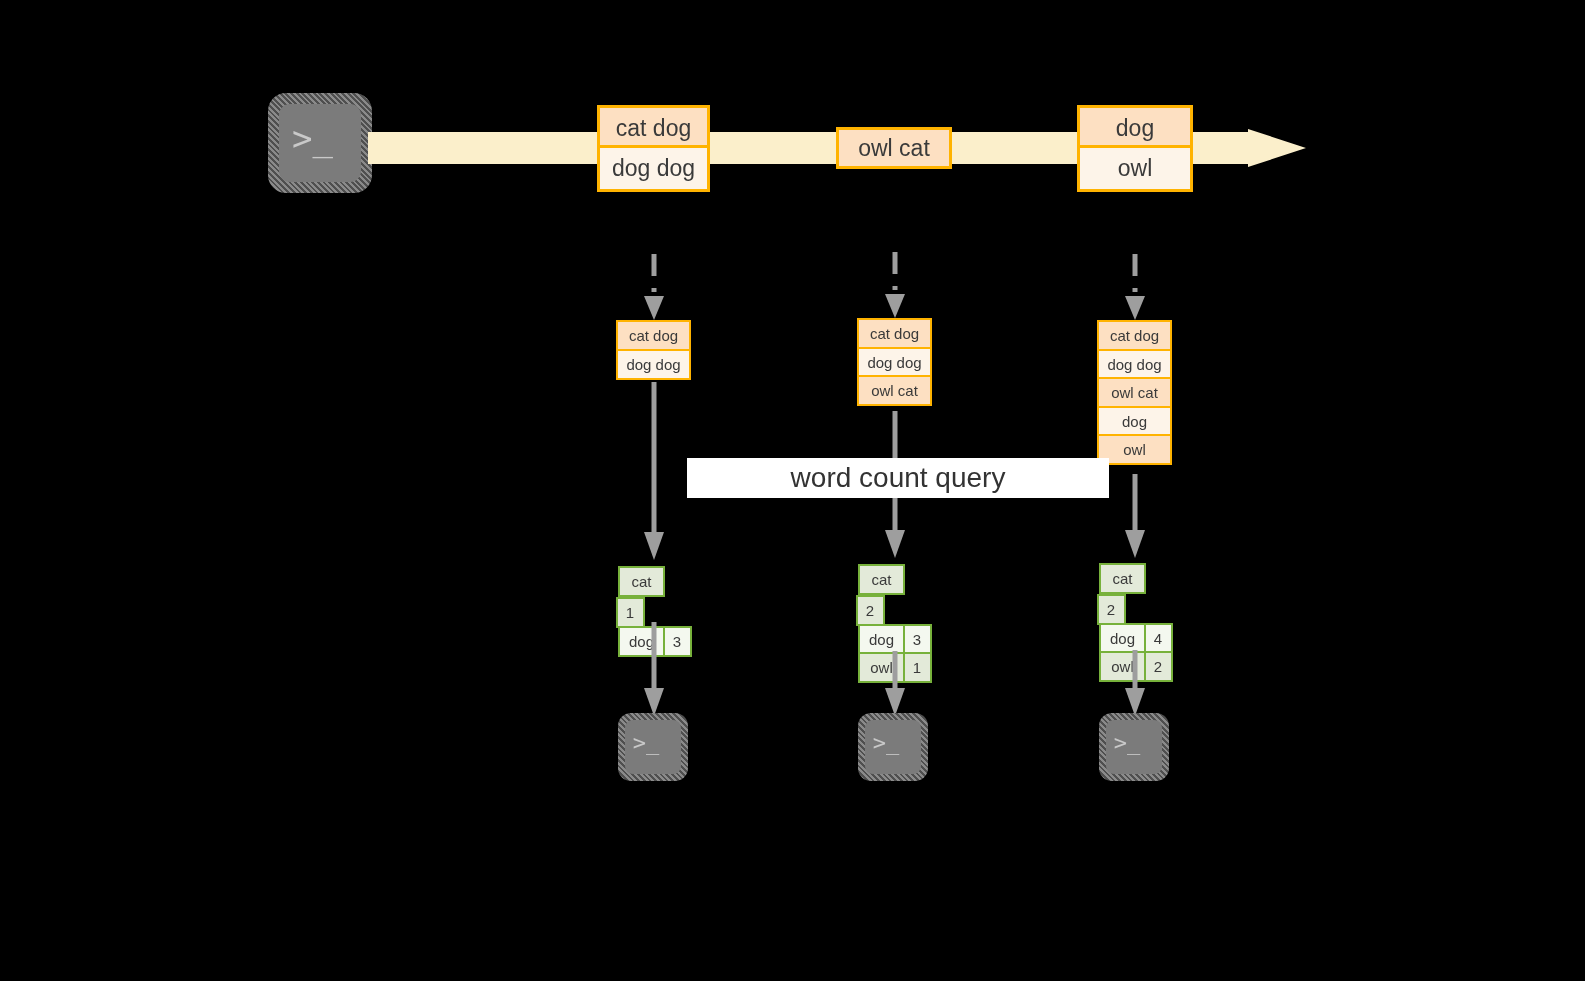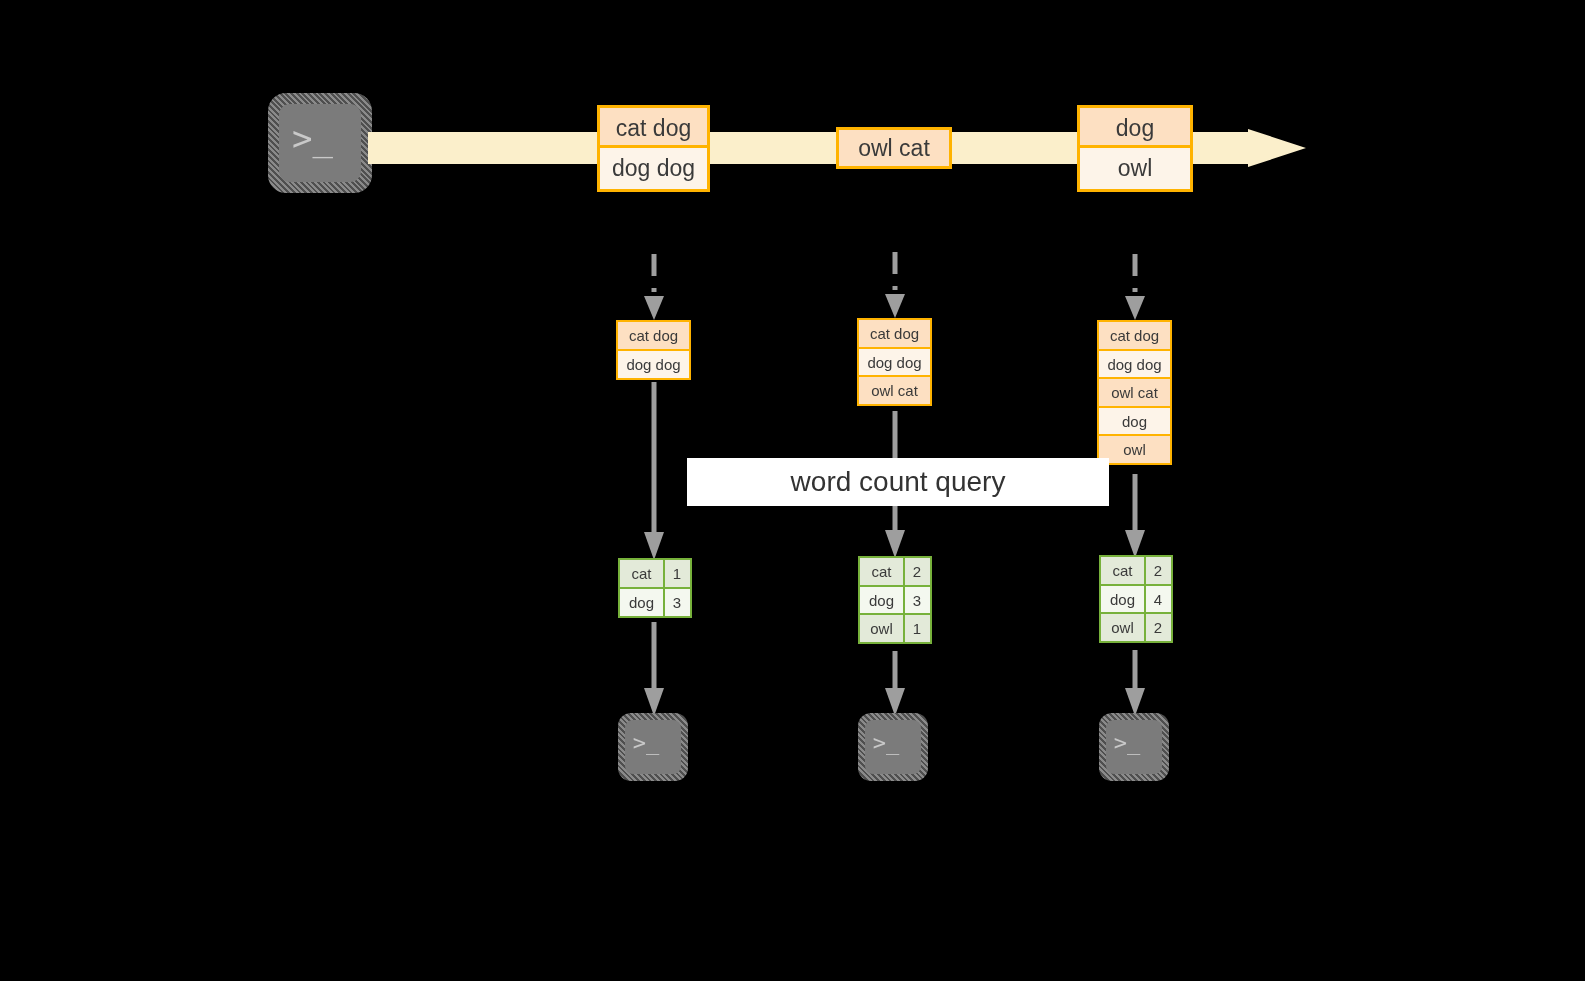--- a/index.html
+++ b/index.html
@@ -116,21 +116,21 @@
 
   
   .gtable {
     position: absolute;
     box-sizing: border-box;
   }
   .gtable .grow {
     display: flex;
     margin-top: -2.5px;
   }
-  .gtable .grow:first-child { margin-top: 0; }
+  .gtable .grow:first-child { margin-top: 8px; flex-direction: column; }
   .gtable .gcell {
     box-sizing: border-box;
     border: 2.5px solid #77B13B;
     height: 31px;
     display: flex;
     align-items: center;
     justify-content: center;
     font-size: 15px;
     color: #3a3a3a;
     white-space: nowrap;
@@ -149,21 +149,21 @@
     position: absolute;
   }
   .conn svg { display: block; }
 
   
   #query-label {
     position: absolute;
     left: 687px;
     top: 458px;
     width: 422px;
-    height: 48px;
+    height: 40px;
     background: #FFFFFF;
     display: flex;
     align-items: center;
     justify-content: center;
     font-size: 28px;
     color: #333333;
     white-space: nowrap;
   }
 </style>
 </head>

